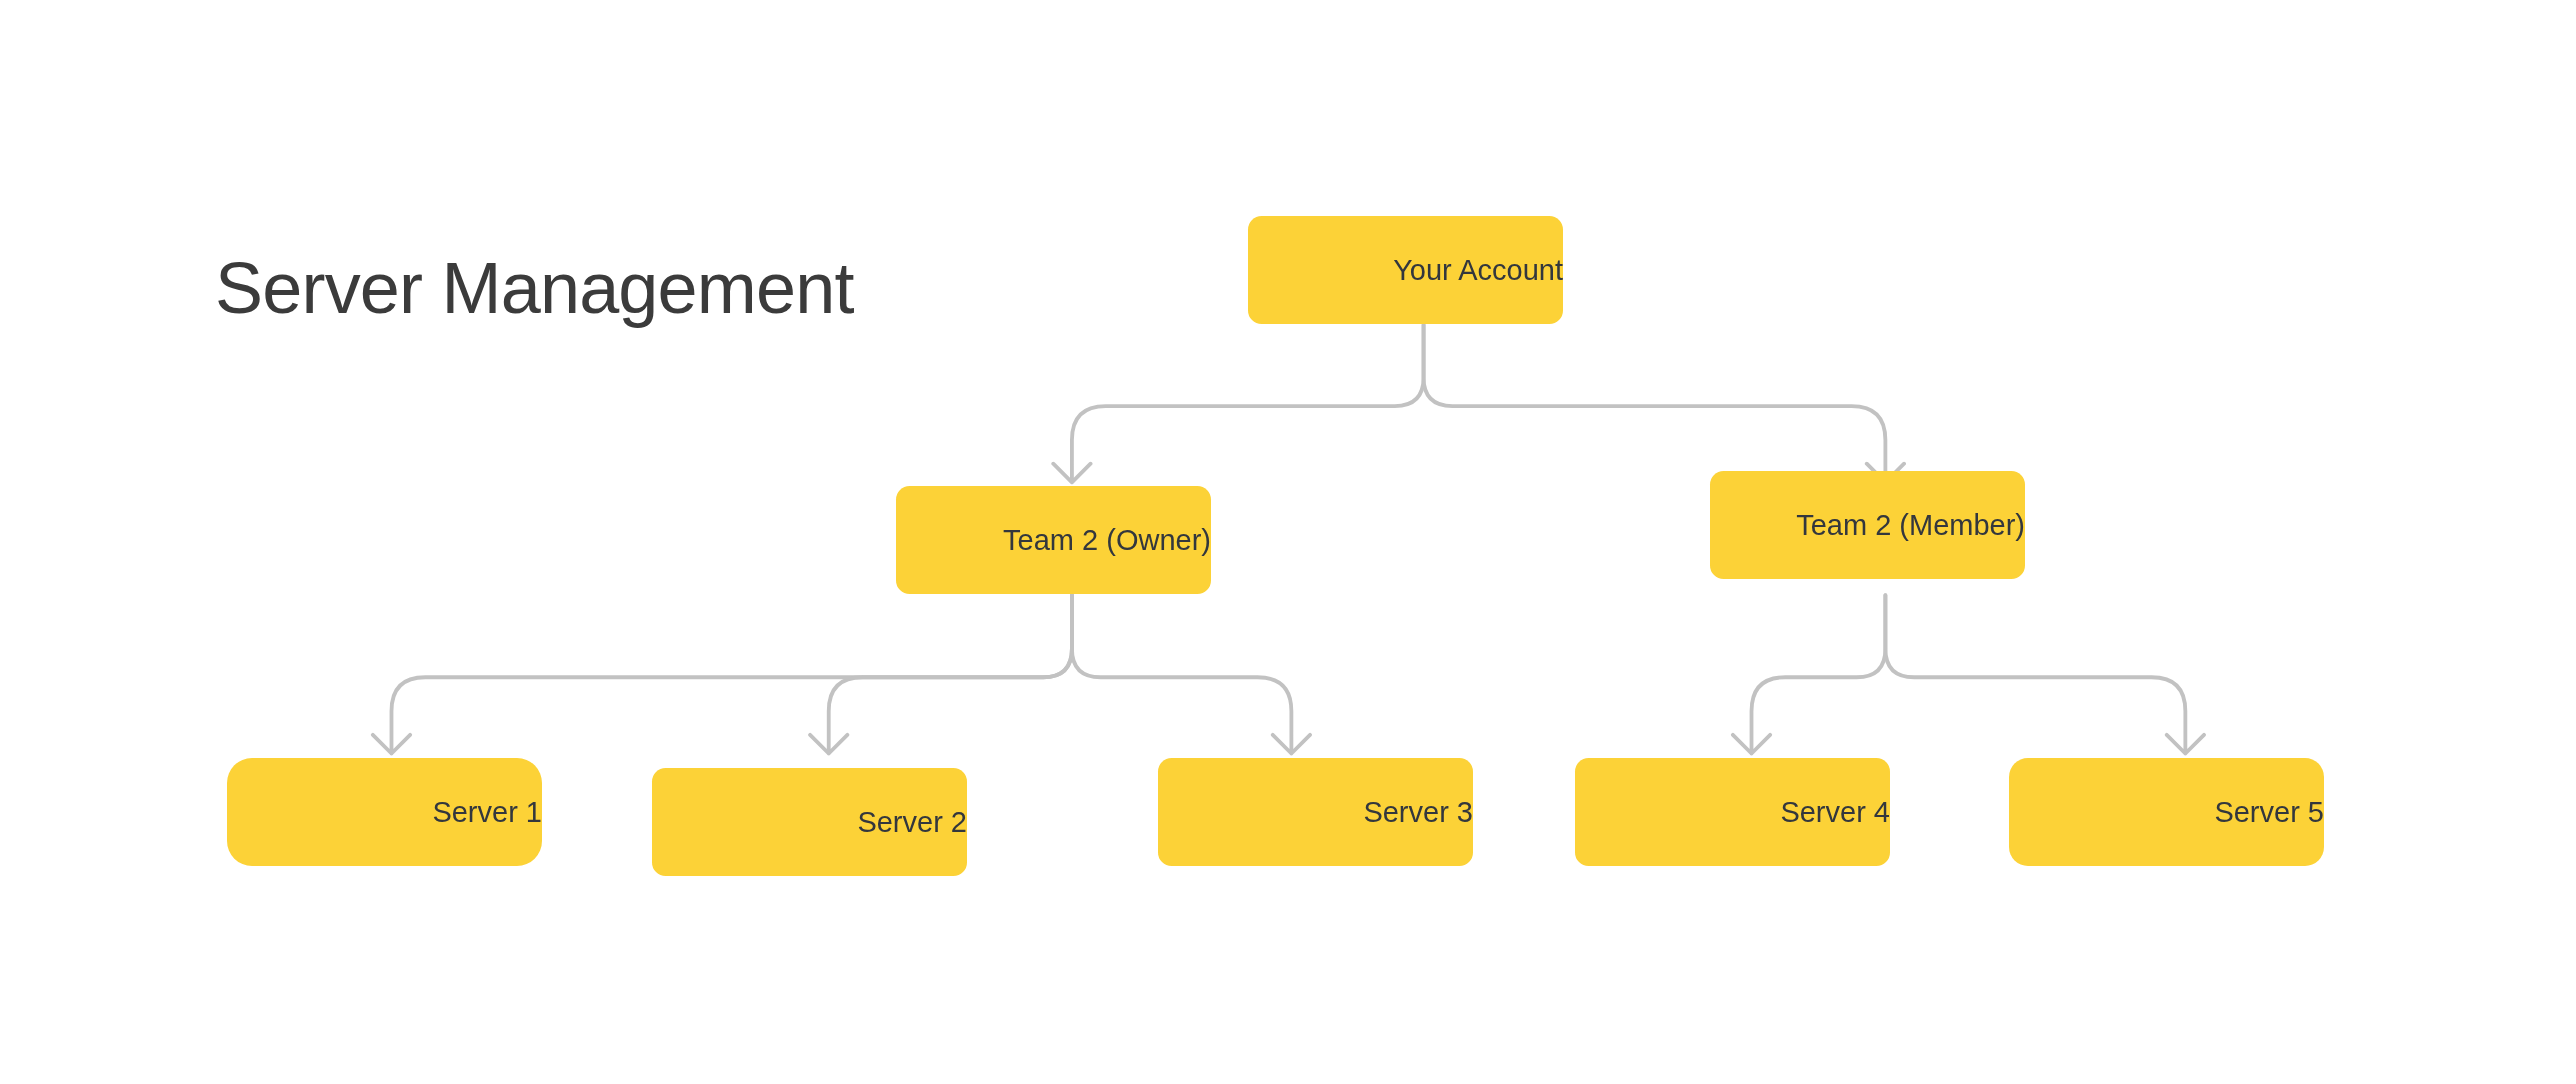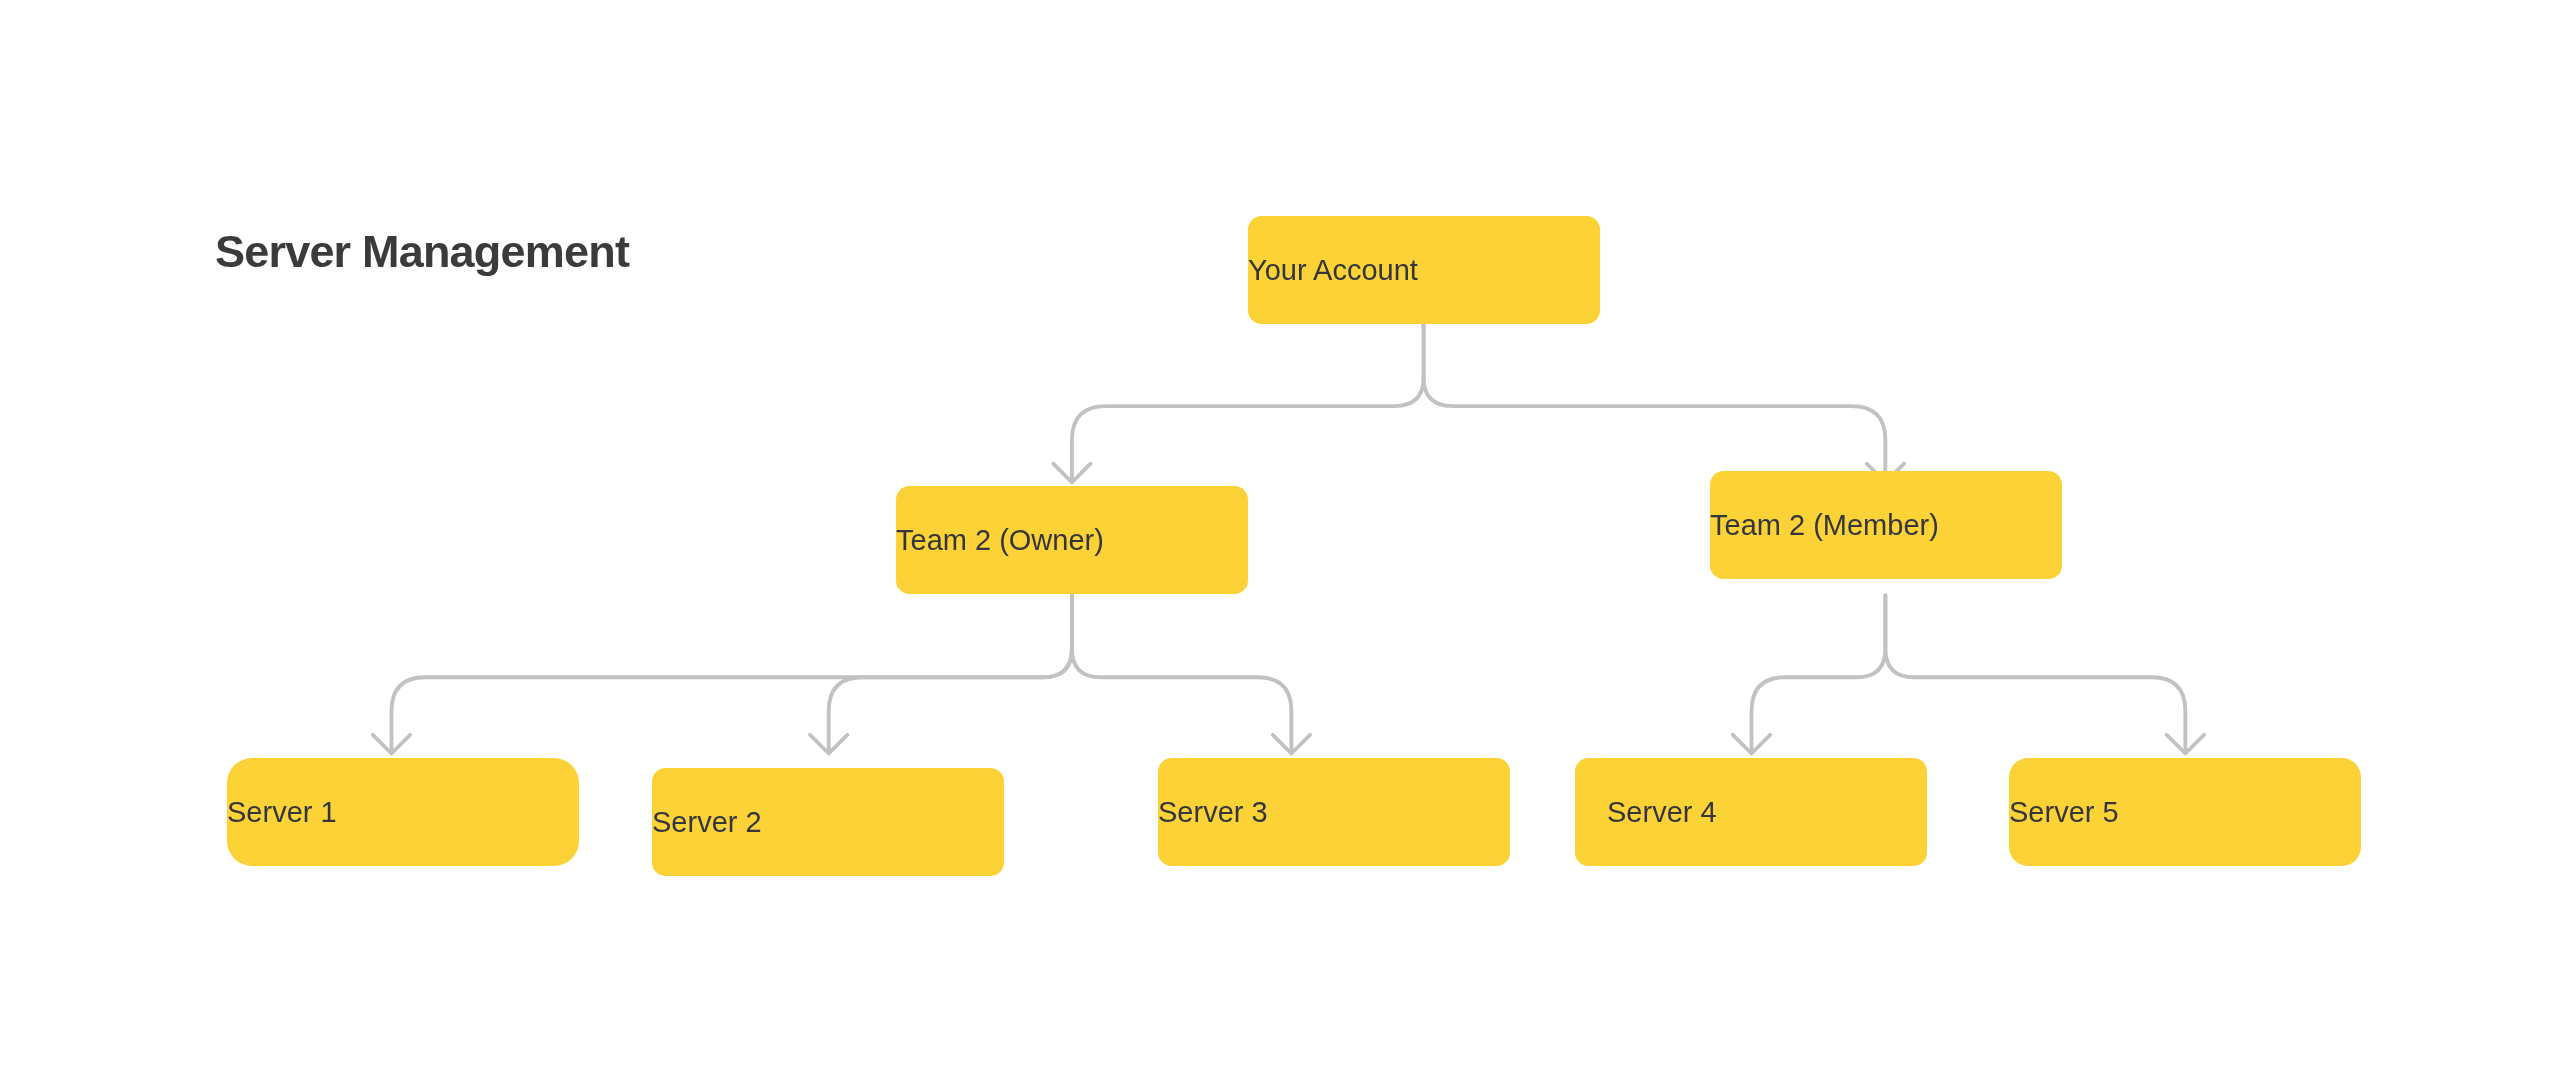--- a/index.html
+++ b/index.html
@@ -17,51 +17,51 @@
     font-family: "Liberation Sans", "DejaVu Sans", sans-serif;
   }
   .canvas {
     position: relative;
     width: 2576px;
     height: 1085px;
   }
   .page-title {
     position: absolute;
     left: 215px;
-    top: 229px;
-    font-size: 45px;
+    top: 252px;
+    font-size: 72px;
     line-height: 1;
-    font-weight: 700;
+    font-weight: 400;
     letter-spacing: -0.8px;
     color: var(--title-text);
     white-space: nowrap;
   }
   .connectors {
     position: absolute;
     left: 0;
     top: 0;
     width: 2576px;
     height: 1085px;
   }
   .connectors path {
     fill: none;
     stroke: var(--connector);
     stroke-width: 4.5px;
     stroke-linecap: round;
     stroke-linejoin: round;
   }
   .node {
     position: absolute;
-    width: 352px;
+    width: 315px;
     height: 108px;
     background: var(--node-fill);
     border-radius: 13.6px;
     display: flex;
     align-items: center;
-    justify-content: flex-start;
+    justify-content: flex-end;
   }
   .node-label {
     font-size: 29px;
     font-weight: 500;
     color: var(--node-text);
     white-space: nowrap;
   }
   .node-account { left: 1248px; top: 216px; }
   .node-team1   { left: 896px; top: 486px; }
   .node-team2   { left: 1710px; top: 471px; }

